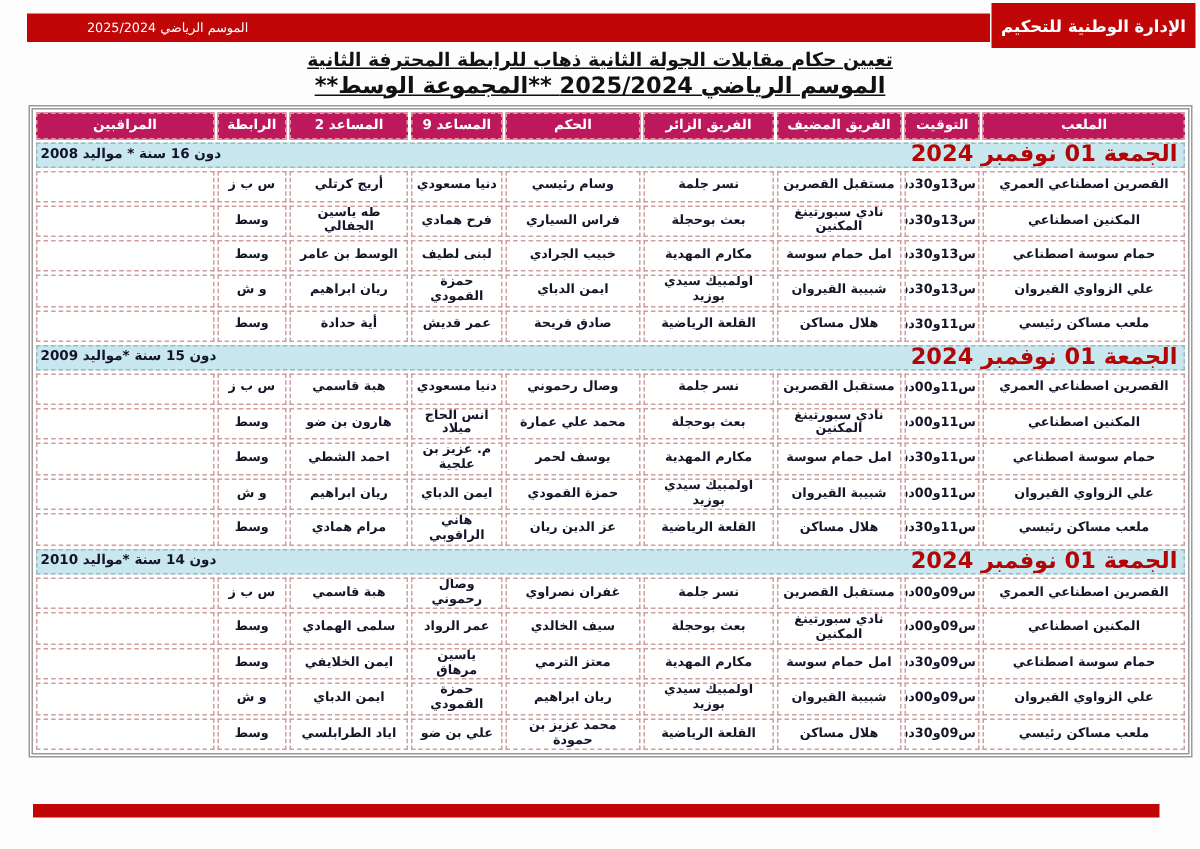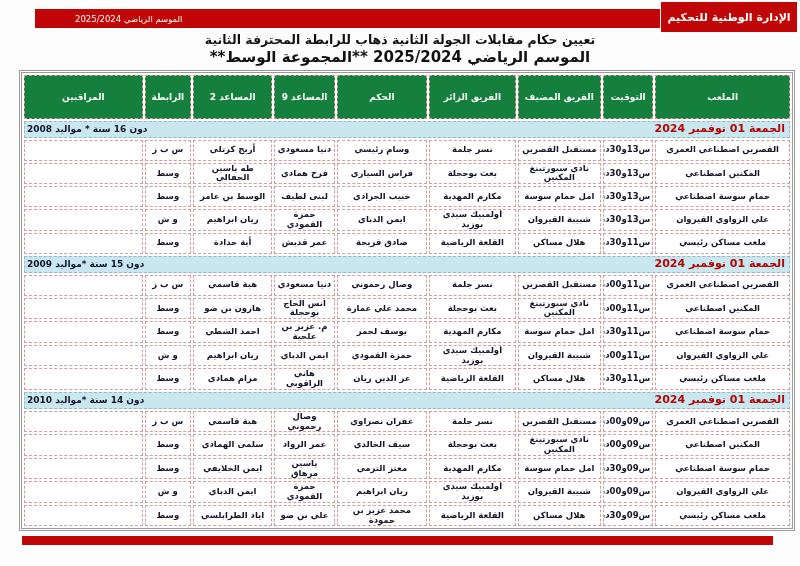--- a/index.html
+++ b/index.html
@@ -14,31 +14,31 @@
   
   .topbar{position:relative;height:30px;}
   .admin-box{
     position:absolute;top:2px;right:3px;
     width:136px;height:30px;
     background:#c00606;
     color:#fff;font-weight:bold;font-size:11px;
     display:flex;align-items:center;justify-content:center;
   }
   .season-band{
-    position:absolute;top:9px;right:140px;left:35px;height:19px;
+    position:absolute;top:9px;right:140px;left:18px;height:19px;
     background:#c00606;
     color:#fff;font-size:8.5px;
     display:flex;align-items:center;
     justify-content:flex-start;
     direction:ltr;
     padding-left:40px;box-sizing:border-box;
   }
   .season-band span{direction:rtl;unicode-bidi:embed;}
   
-  .title-block{text-align:center;margin:2px 0 4px 0;color:#111;}
+  .title-block{text-align:center;margin:2px 0 4px 0;color:#111;text-decoration:underline;}
   .title-line1{font-size:12.5px;font-weight:bold;line-height:1.25;}
   .title-line2{font-size:15px;font-weight:bold;line-height:1.2;}
   
   table.assign{
     table-layout:fixed;
     width:776px;
     margin:0 5px 0 19px;
     border-collapse:separate;
     border-spacing:2px 2px;
     border:3px double #9a9a9a;
@@ -47,23 +47,23 @@
   col.c-stadium{width:134px;}
   col.c-time{width:50px;}
   col.c-host{width:83px;}
   col.c-visitor{width:86px;}
   col.c-referee{width:90px;}
   col.c-a1{width:60px;}
   col.c-a2{width:79px;}
   col.c-league{width:46px;}
   col.c-obs{width:118px;}
   .assign th{
-    background:#15803d;color:#fff;
+    background:#be185d;color:#fff;
     font-size:9px;font-weight:bold;
-    height:16px;padding:13px 1px;
+    height:16px;padding:0 1px;
     border:1px dashed #d89c9c;
     text-align:center;vertical-align:middle;
   }
   .assign td{
     background:#fff;
     border:1px dashed #cf9e9e;
     color:#15152a;
     font-size:8.5px;font-weight:bold;
     text-align:center;vertical-align:middle;
     height:19px;padding:0 2px;line-height:1.15;
@@ -72,21 +72,21 @@
   .assign td.section-cell{
     background:#c8e7ef;
     border:1px dashed #9ab8c2;
     position:relative;
     height:15px;
     color:#13132a;font-size:9px;font-weight:bold;
     text-align:left;
   }
   .section-date{
     position:absolute;right:4px;top:50%;transform:translateY(-50%);
-    color:#b30505;font-size:11px;font-weight:bold;white-space:nowrap;
+    color:#b30505;font-size:15px;font-weight:bold;white-space:nowrap;
   }
   
   .footer-bar{
     position:absolute;left:22px;right:27px;top:536px;height:9px;
     background:#c00606;
   }
 </style>
 </head>
 <body>
 
@@ -201,21 +201,21 @@
           <td>هبة قاسمي</td>
           <td>س ب ز</td>
           <td></td>
         </tr>
         <tr>
           <td>المكنين اصطناعي</td>
           <td>س11و00دق</td>
           <td>نادي سبورتينغ المكنين</td>
           <td>بعث بوحجلة</td>
           <td>محمد علي عمارة</td>
-          <td>انس الحاج بوحجلة</td>
+          <td>انس الحاج ميلاد</td>
           <td>هارون بن ضو</td>
           <td>وسط</td>
           <td></td>
         </tr>
         <tr>
           <td>حمام سوسة اصطناعي</td>
           <td>س11و30دق</td>
           <td>امل حمام سوسة</td>
           <td>مكارم المهدية</td>
           <td>يوسف لحمر</td>

